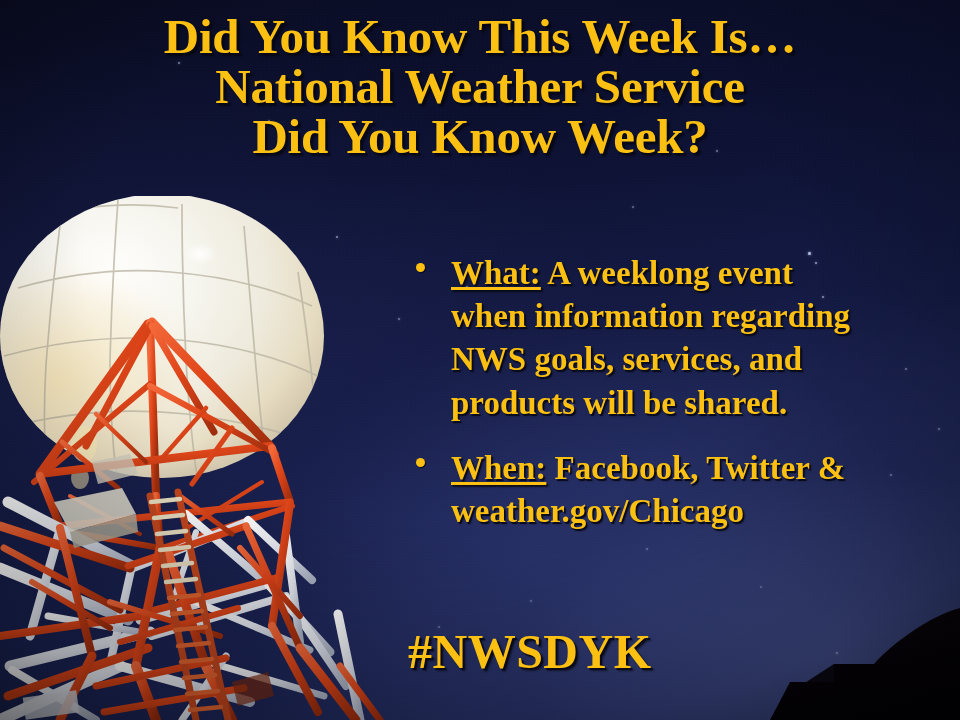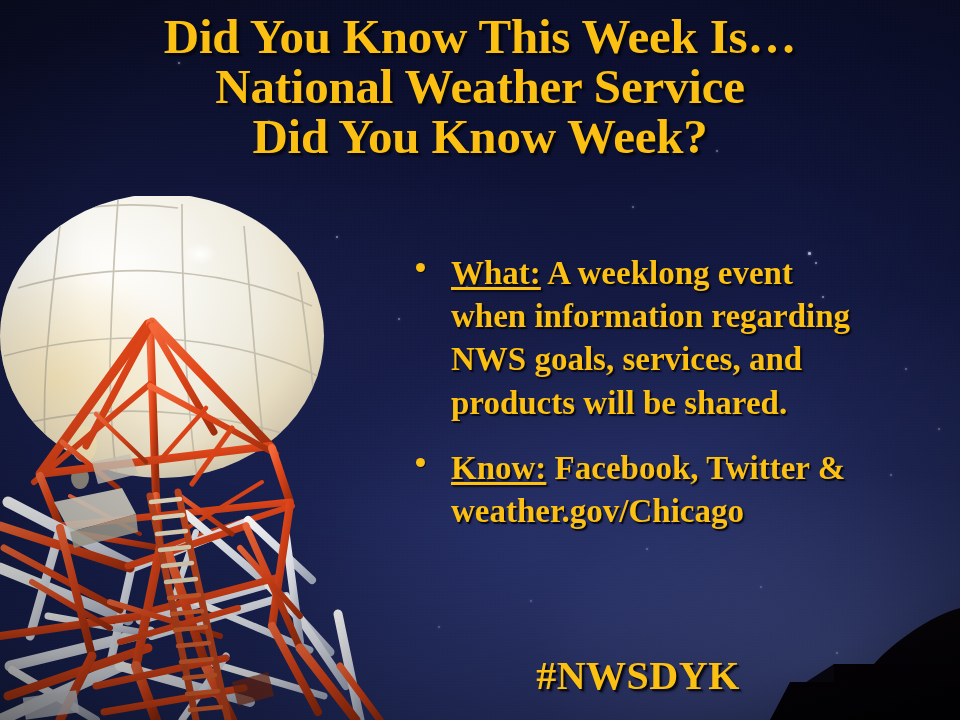--- a/index.html
+++ b/index.html
@@ -135,30 +135,28 @@
   .sup {
     font-size: 0.62em;
     vertical-align: super;
     line-height: 0;
   }
   .hashtag {
     position: absolute;
     left: 408px;
     top: 624px;
     width: 460px;
-    text-align: center;
     color: #fbc011;
     font-family: "Liberation Serif", "DejaVu Serif", serif;
     font-weight: bold;
-    font-size: 40px;
+    font-size: 48px;
     letter-spacing: 0.5px;
     text-shadow:
       2px 2px 0 rgba(8,8,24,0.88),
       3px 3px 2px rgba(0,0,0,0.5);
-    margin-top: 28px;
   }
 </style>
 </head>
 <body>
 
 <div id="slide">
 
   <div class="sky-base"></div>
   <div class="sky-noise"></div>
 
@@ -390,20 +388,20 @@
   <div class="body-block">
 
     <div class="bullet-row">
       <span class="bullet-dot"></span>
       <span class="bullet-text"><span class="lead">What:</span><span>  A weeklong event when information regarding NWS goals, services, and products will be shared.</span></span>
     </div>
 
 
     <div class="bullet-row">
       <span class="bullet-dot"></span>
-      <span class="bullet-text"><span class="lead">Know:</span><span>  Facebook, Twitter &amp; weather.gov/Chicago</span></span>
+      <span class="bullet-text"><span class="lead">When:</span><span>  Facebook, Twitter &amp; weather.gov/Chicago</span></span>
     </div>
 
   </div>
 
   <div class="hashtag">#NWSDYK</div>
 
 </div>
 
 </body></html>

